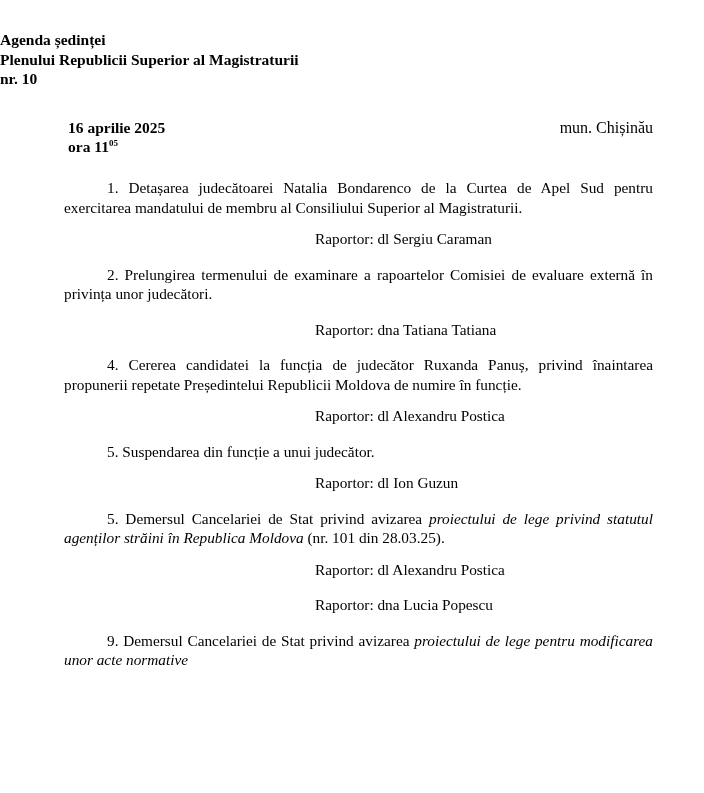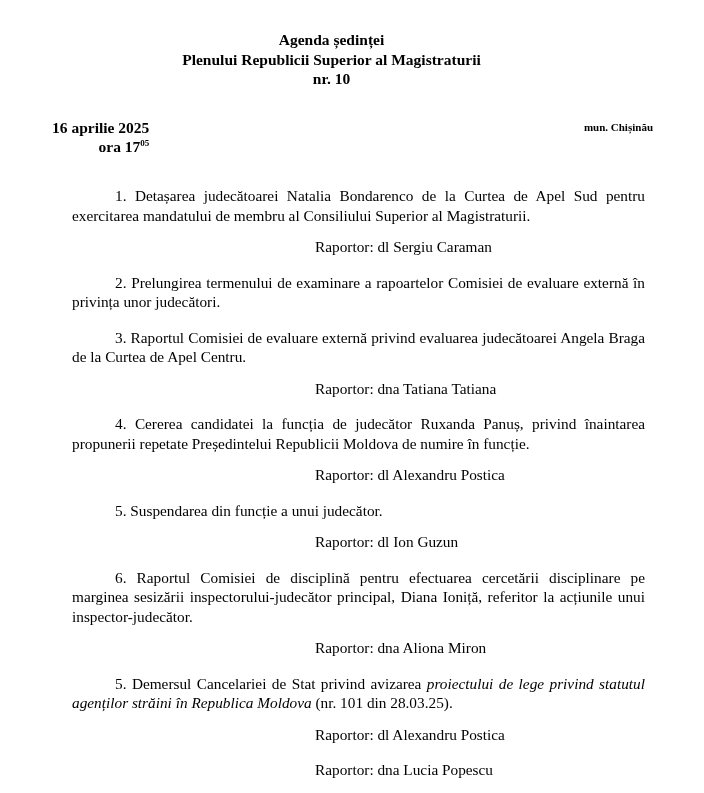--- a/index.html
+++ b/index.html
@@ -1,66 +1,61 @@
 <!DOCTYPE html>
 <html><head>
 <meta charset="utf-8">
 <style>
   html, body { margin: 0; padding: 0; background: #ffffff; }
   body { width: 704px; height: 793px; overflow: hidden; position: relative;
          font-family: "Liberation Serif", serif; color: #000; font-size: 15.3px; }
-  .header { position: absolute; top: 30px; left: 0; width: 663px; text-align: center;
+  .header { position: absolute; top: 30px; left: 0; width: 663px; text-align: left;
             font-weight: bold; line-height: 19.5px; font-size: 15.5px; }
-  .meta-left { position: absolute; left: 52px; top: 118px; font-weight: bold; line-height: 19px; font-size: 15.5px; text-align: right; }
-  .meta-right { position: absolute; right: 51px; top: 118px; font-weight: bold; font-size: 11px; line-height: 19px; text-align: right; }
+  .meta-left { position: absolute; left: 68px; top: 118px; font-weight: bold; line-height: 19px; font-size: 15.5px; }
+  .meta-right { position: absolute; right: 51px; top: 118px; font-weight: normal; font-size: 16px; line-height: 19px; text-align: right; }
   sup { font-size: 9px; vertical-align: super; line-height: 0; }
   .items { position: absolute; left: 60px; top: 174px; width: 597px; }
   .item { margin-bottom: 16px; }
-  .item p { margin: 12px; text-align: justify; text-indent: 43px; line-height: 19.5px; }
+  .item p { margin: 4px; text-align: justify; text-indent: 43px; line-height: 19.5px; }
   .rap { padding-left: 255px; line-height: 19.5px; margin-top: 12px; }
   .it { font-style: italic; }
 </style>
 </head>
 <body>
 
 <div class="header">
   <div>Agenda ședinței</div>
   <div>Plenului Republicii Superior al Magistraturii</div>
   <div>nr. 10</div>
 </div>
 
 <div class="meta-left">
   <div>16 aprilie 2025</div>
-  <div><span>ora 17</span><sup>05</sup></div>
+  <div><span>ora 11</span><sup>05</sup></div>
 </div>
 <div class="meta-right">mun. Chișinău</div>
 
 <div class="items">
   <div class="item">
     <p>1. Detașarea judecătoarei Natalia Bondarenco de la Curtea de Apel Sud pentru exercitarea mandatului de membru al Consiliului Superior al Magistraturii.</p>
     <div class="rap">Raportor: dl Sergiu Caraman</div>
   </div>
   <div class="item">
     <p>2. Prelungirea termenului de examinare a rapoartelor Comisiei de evaluare externă în privința unor judecători.</p>
   </div>
   <div class="item">
-    <p>3. Raportul Comisiei de evaluare externă privind evaluarea judecătoarei Angela Braga de la Curtea de Apel Centru.</p>
     <div class="rap">Raportor: dna Tatiana Tatiana</div>
   </div>
   <div class="item">
     <p>4. Cererea candidatei la funcția de judecător Ruxanda Panuș, privind înaintarea propunerii repetate Președintelui Republicii Moldova de numire în funcție.</p>
     <div class="rap">Raportor: dl Alexandru Postica</div>
   </div>
   <div class="item">
     <p>5. Suspendarea din funcție a unui judecător.</p>
     <div class="rap">Raportor: dl Ion Guzun</div>
-  </div>
-  <div class="item">
-    <p>6. Raportul Comisiei de disciplină pentru efectuarea cercetării disciplinare pe marginea sesizării inspectorului-judecător principal, Diana Ioniță, referitor la acțiunile unui inspector-judecător.</p>
-    <div class="rap">Raportor: dna Aliona Miron</div>
   </div>
   <div class="item">
     <p><span>5. Demersul Cancelariei de Stat privind avizarea </span><span class="it">proiectului de lege privind statutul agenților străini în Republica Moldova</span><span> (nr. 101 din 28.03.25).</span></p>
     <div class="rap">Raportor: dl Alexandru Postica</div>
   </div>
   <div class="item">
     <div class="rap">Raportor: dna Lucia Popescu</div>
   </div>
   <div class="item">
     <p><span>9. Demersul Cancelariei de Stat privind avizarea </span><span class="it">proiectului de lege pentru modificarea unor acte normative</span></p>

